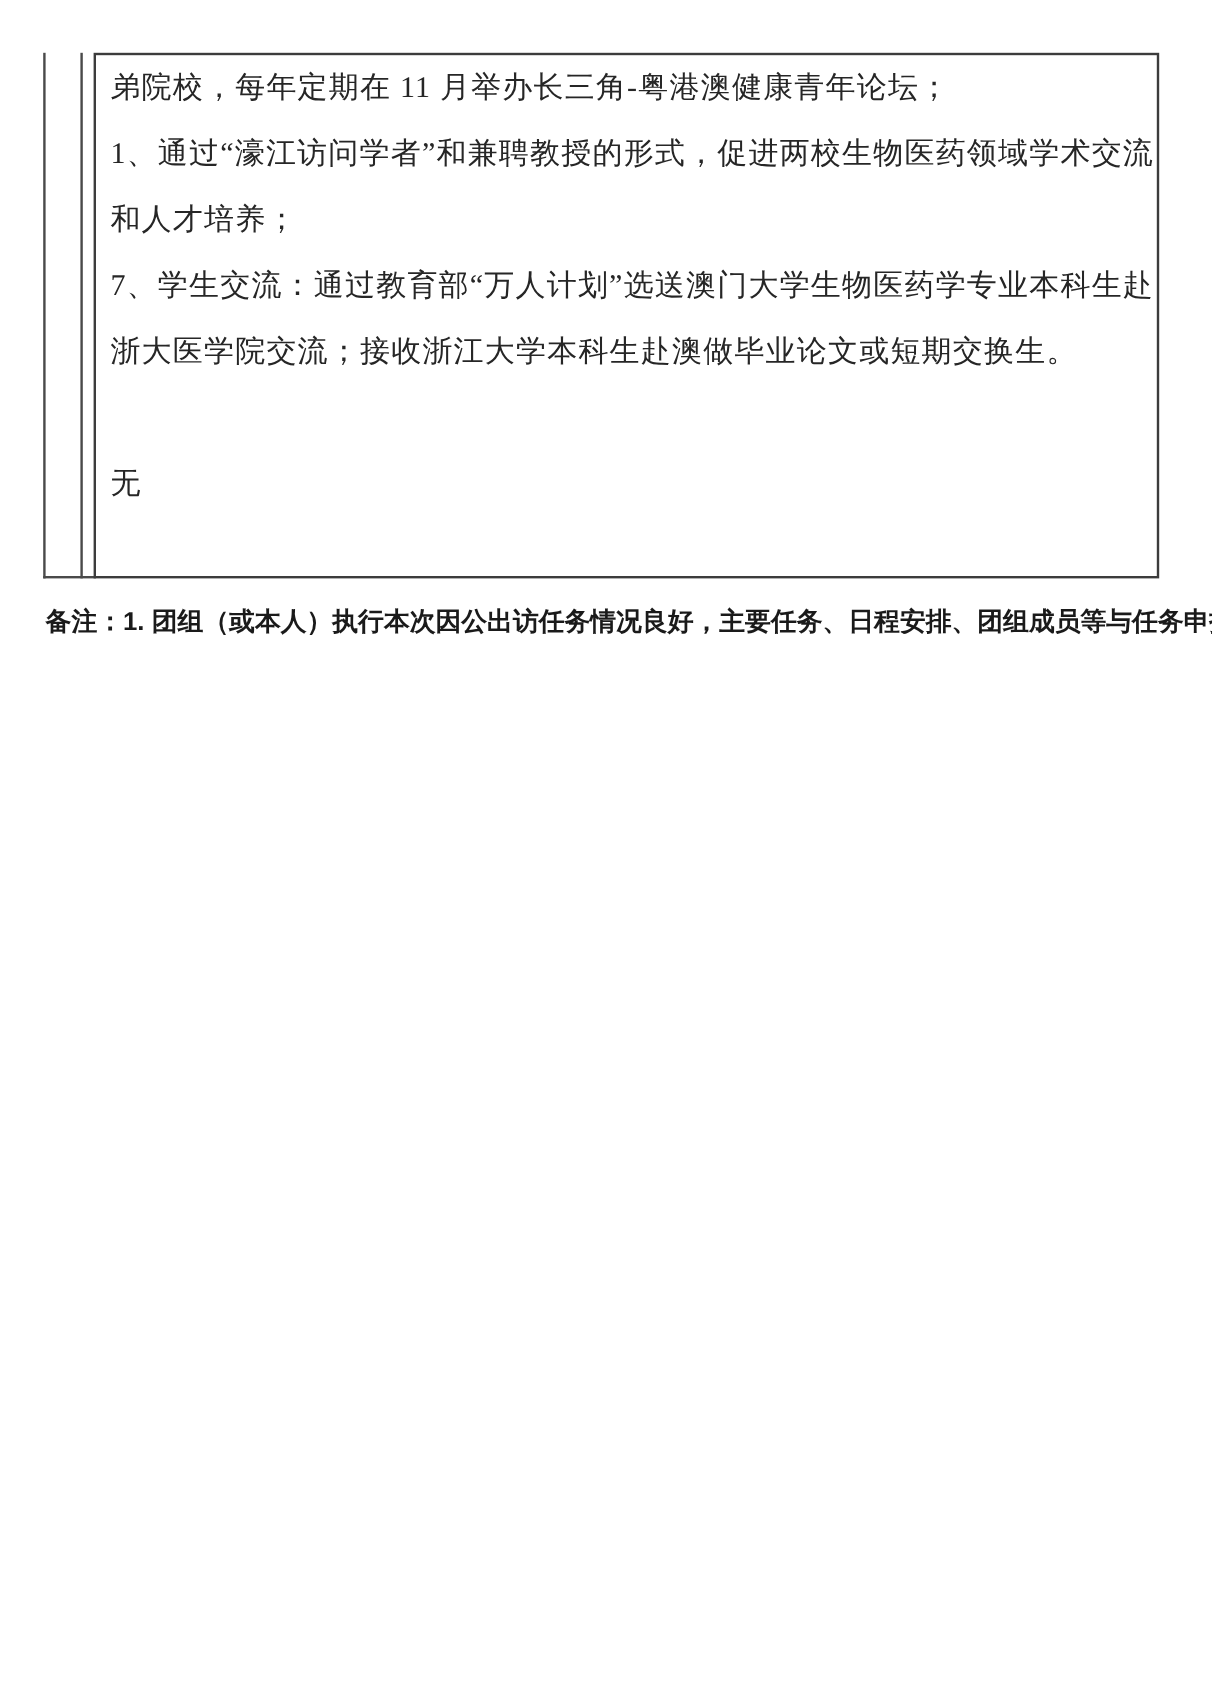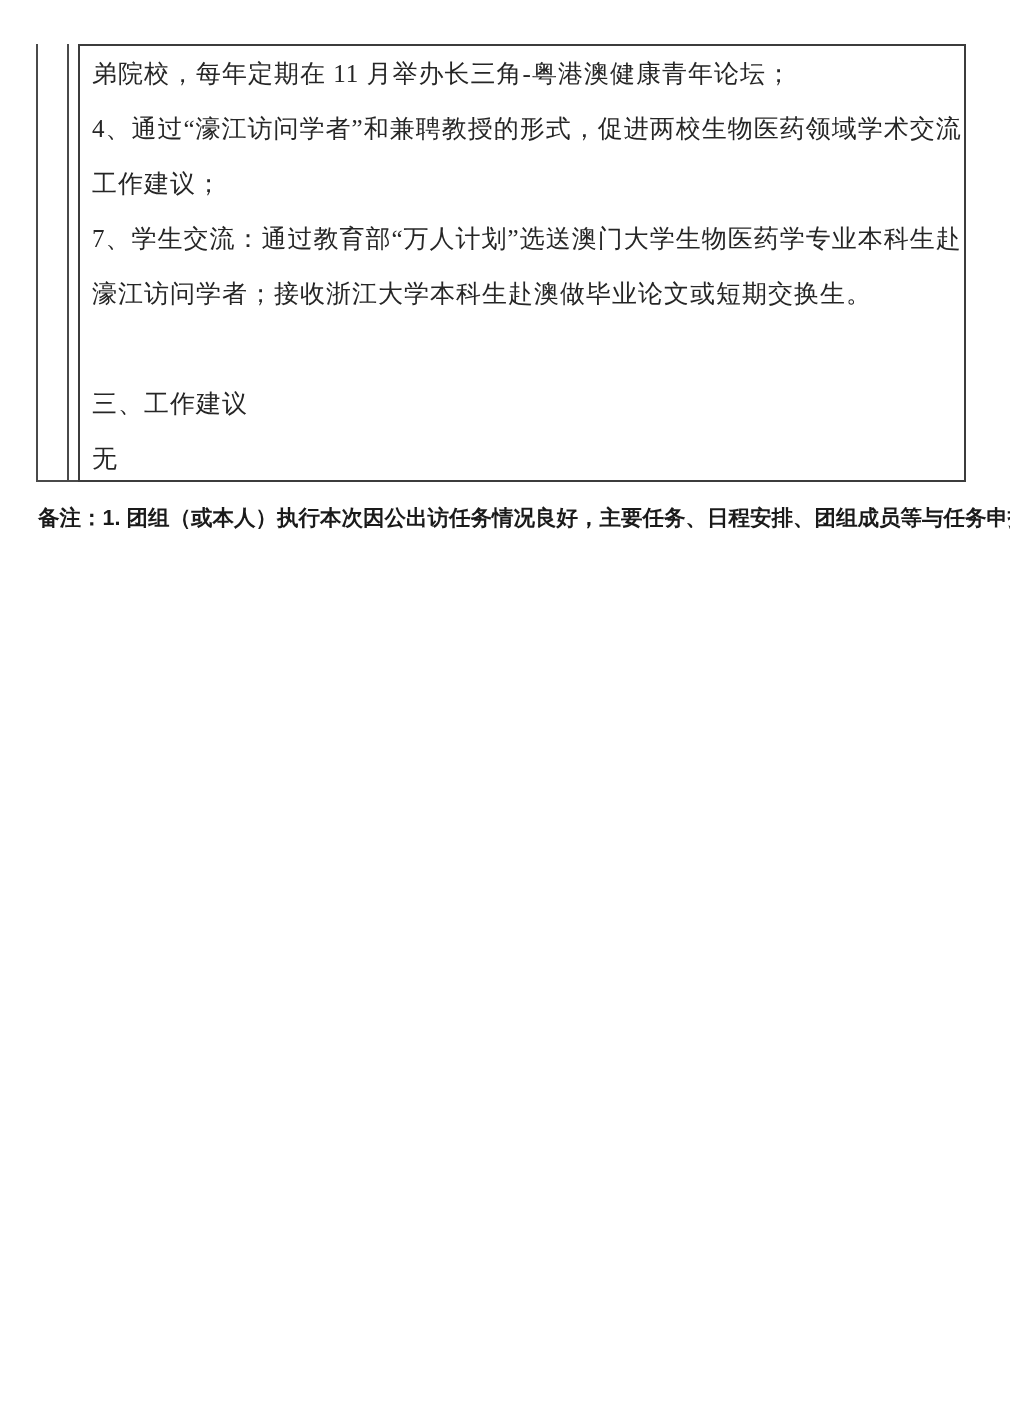--- a/index.html
+++ b/index.html
@@ -75,26 +75,25 @@
 <body>
 
 <div class="page">
 
   <div class="vline vline-outer"></div>
   <div class="vline vline-divider"></div>
   <div class="hline-bottom-left"></div>
 
   <div class="report-cell">
     <div class="report-line">弟院校，每年定期在 11 月举办长三角-粤港澳健康青年论坛；</div>
-    <div class="report-line">4、通过“濠江访问学者”和兼聘教授的形式，促进两校生物医药领域学术交流</div>
-    <div class="report-line">工作建议；</div>
+    <div class="report-line">1、通过“濠江访问学者”和兼聘教授的形式，促进两校生物医药领域学术交流</div>
+    <div class="report-line">和人才培养；</div>
     <div class="report-line">7、学生交流：通过教育部“万人计划”选送澳门大学生物医药学专业本科生赴</div>
-    <div class="report-line">濠江访问学者；接收浙江大学本科生赴澳做毕业论文或短期交换生。</div>
+    <div class="report-line">浙大医学院交流；接收浙江大学本科生赴澳做毕业论文或短期交换生。</div>
     <div class="report-line"></div>
-    <div class="report-line">三、工作建议</div>
     <div class="report-line">无</div>
   </div>
 
   <div class="remarks">
     <div class="remarks-line">备注：1. 团组（或本人）执行本次因公出访任务情况良好，主要任务、日程安排、团组成员等与任务申报时</div>
   </div>
 
 </div>
 
 </body></html>

